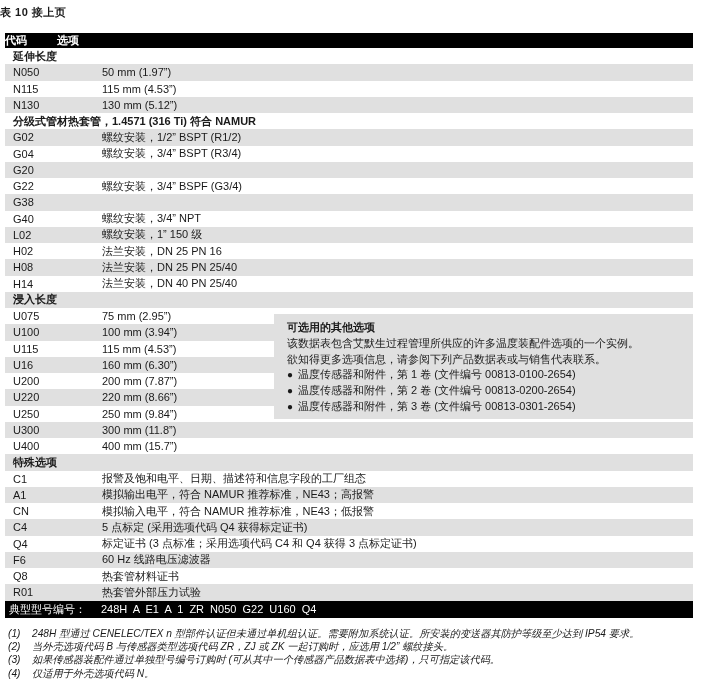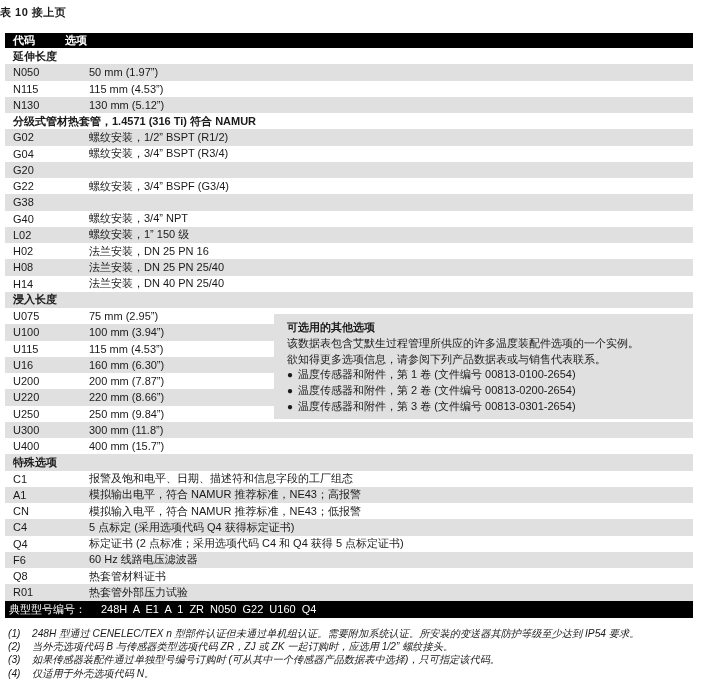--- a/index.html
+++ b/index.html
@@ -17,32 +17,32 @@
     position: absolute; left: 0; top: 5px;
     font-size: 11px; font-weight: 700; letter-spacing: 0.5px;
   }
 
   .table {
     position: absolute; left: 5px; top: 33px; width: 688px;
   }
   .thead {
     background: var(--bar, #000); color: #fff;
     height: 15px; display: flex; align-items: center;
-    font-size: 11px; font-weight: 700; padding-left: 8px;
+    font-size: 11px; font-weight: 700; 
   }
   .thead .hcode { width: 52px; flex: none; }
 
   .trow {
     height: 16.26px; display: flex; align-items: center;
     font-size: 11px; padding-left: 8px; white-space: nowrap; overflow: hidden;
   }
   .trow.shaded { background: var(--band, #e0e0e0); }
   .trow.section { font-weight: 700; }
   .trow .code { width: 76px; flex: none; }
-  .trow .opt { flex: 1; }
+  .trow .opt { flex: 1; margin-left: 13px; }
 
   .model-bar {
     background: var(--bar, #000); color: #fff;
     height: 17px; display: flex; align-items: center;
     font-size: 11px; font-weight: 400; padding-left: 4px; white-space: pre;
   }
   .model-bar .val { margin-left: 15px; word-spacing: 3px; }
 
   .callout {
     position: absolute; left: 269px; top: 281px;
@@ -186,21 +186,21 @@
         <div class="trow">
           <span class="code">CN</span>
           <span class="opt">模拟输入电平，符合 NAMUR 推荐标准，NE43；低报警</span>
         </div>
         <div class="trow shaded">
           <span class="code">C4</span>
           <span class="opt">5 点标定 (采用选项代码 Q4 获得标定证书)</span>
         </div>
         <div class="trow">
           <span class="code">Q4</span>
-          <span class="opt">标定证书 (2 点标准；采用选项代码 C4 和 Q4 获得 5 点标定证书)</span>
+          <span class="opt">标定证书 (3 点标准；采用选项代码 C4 和 Q4 获得 3 点标定证书)</span>
         </div>
         <div class="trow shaded">
           <span class="code">F6</span>
           <span class="opt">60 Hz 线路电压滤波器</span>
         </div>
         <div class="trow">
           <span class="code">Q8</span>
           <span class="opt">热套管材料证书</span>
         </div>
         <div class="trow shaded">

